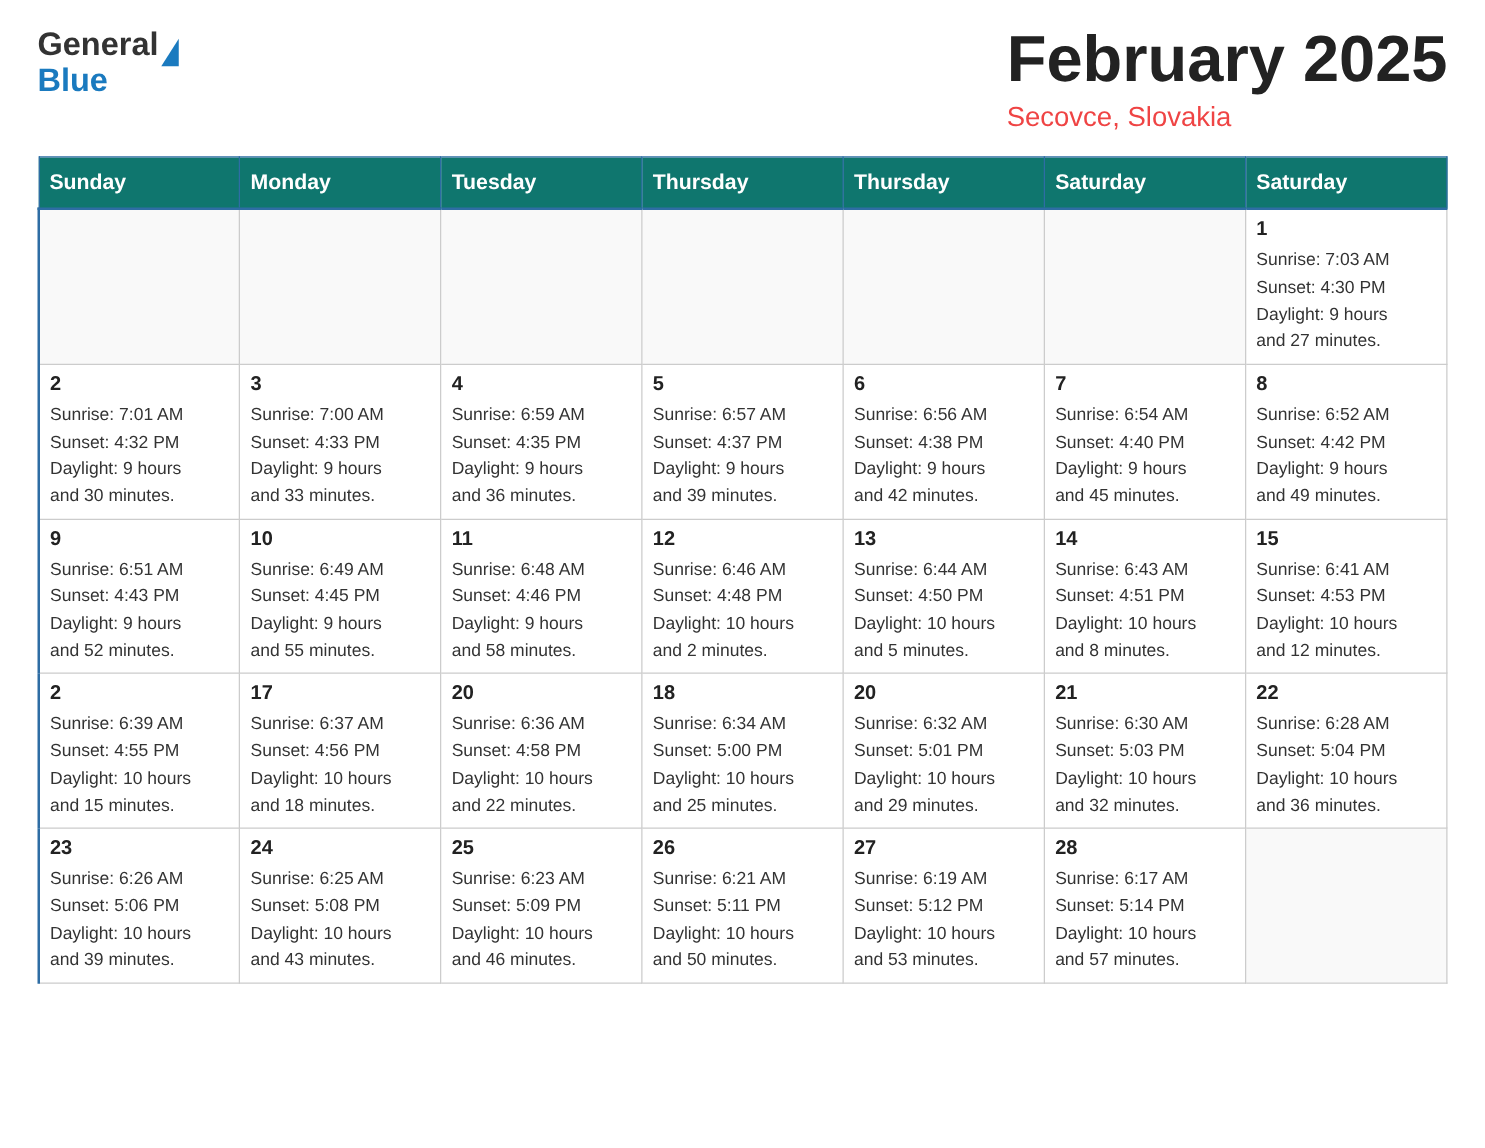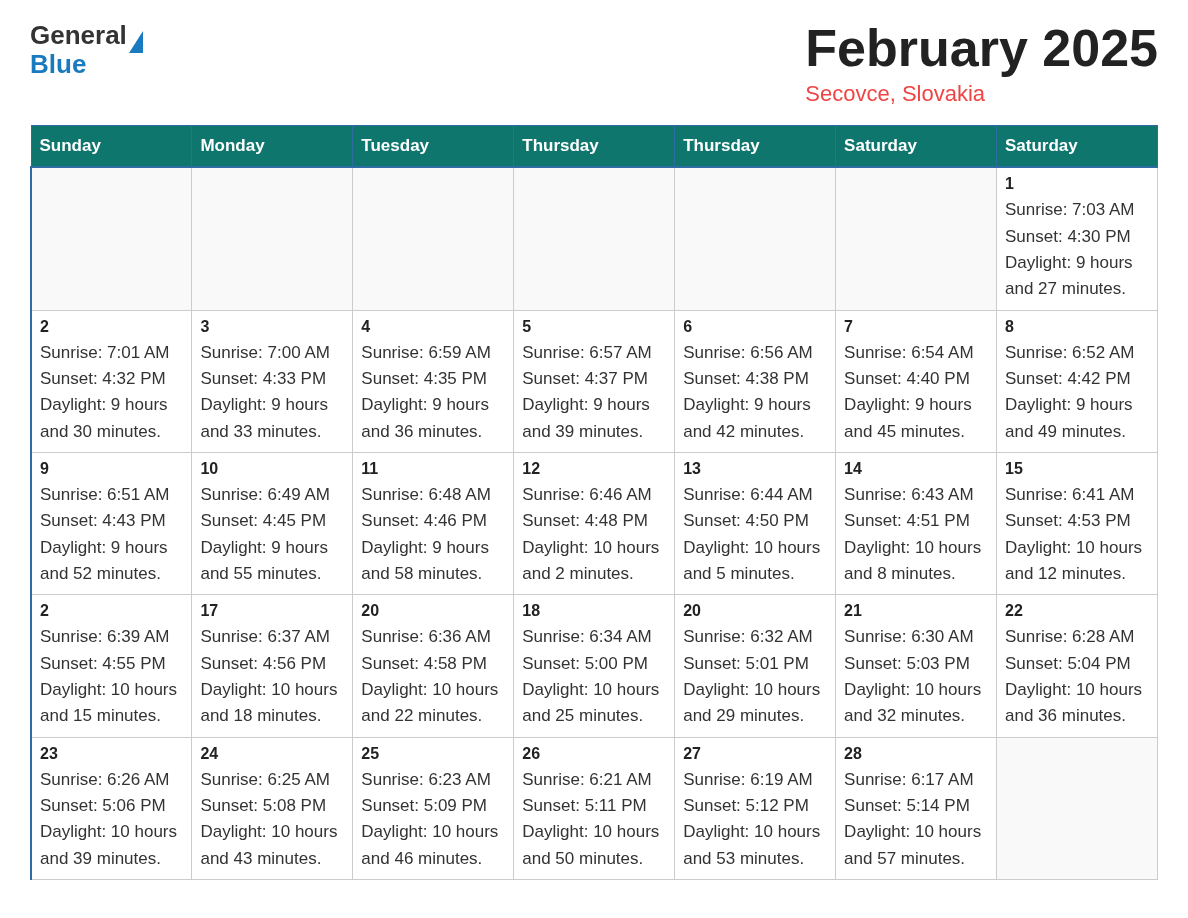--- a/index.html
+++ b/index.html
@@ -79,21 +79,21 @@
       border-left: 2px solid #2e6da4;
     }
     .day-num {
       font-size: 16px;
       font-weight: bold;
       color: #222;
       display: block;
       margin-bottom: 4px;
     }
     .day-info {
-      font-size: 17px;
+      font-size: 14px;
       color: #333;
       line-height: 1.55;
     }
     tbody tr td.empty {
       background: #f9f9f9;
     }
     .logo-wrap {
       display: flex;
       flex-direction: column;
       align-items: flex-start;

